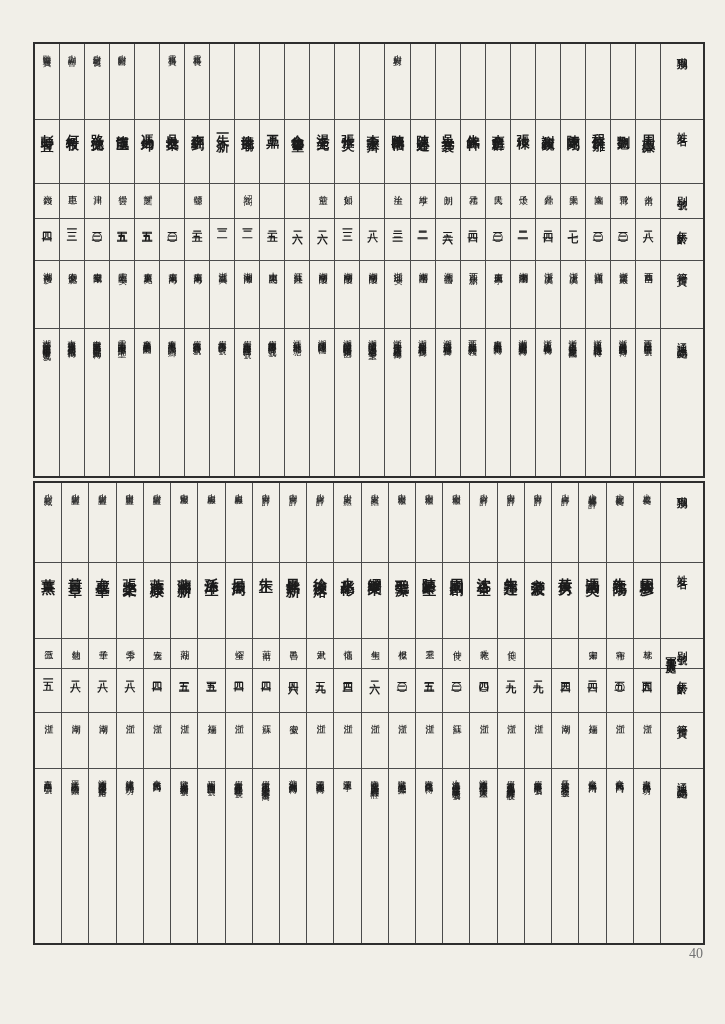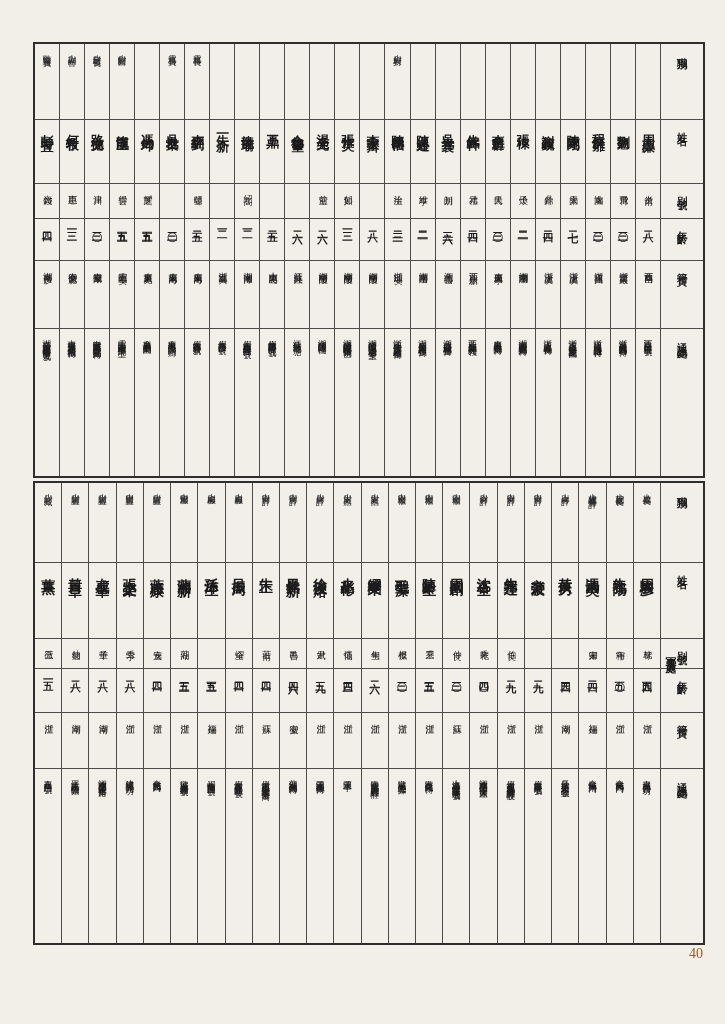--- a/index.html
+++ b/index.html
@@ -76,21 +76,21 @@
   .section-label {
     position:absolute; left:2px; top:166px;
     writing-mode:vertical-rl; text-orientation:upright;
     font-size:11px; font-weight:bold; letter-spacing:2px;
     color:#161616;
   }
 
   .page-number {
     position:absolute; right:22px; bottom:62px;
     font-family:"Liberation Serif", serif;
-    font-size:14px; color:#a16207;
+    font-size:14px; color:#737373;
   }
 </style>
 </head>
 <body>
 
 <div class="page">
 
   <section class="rtable top" id="top-table">
     <div class="col header">
       <div class="cell c-title">

